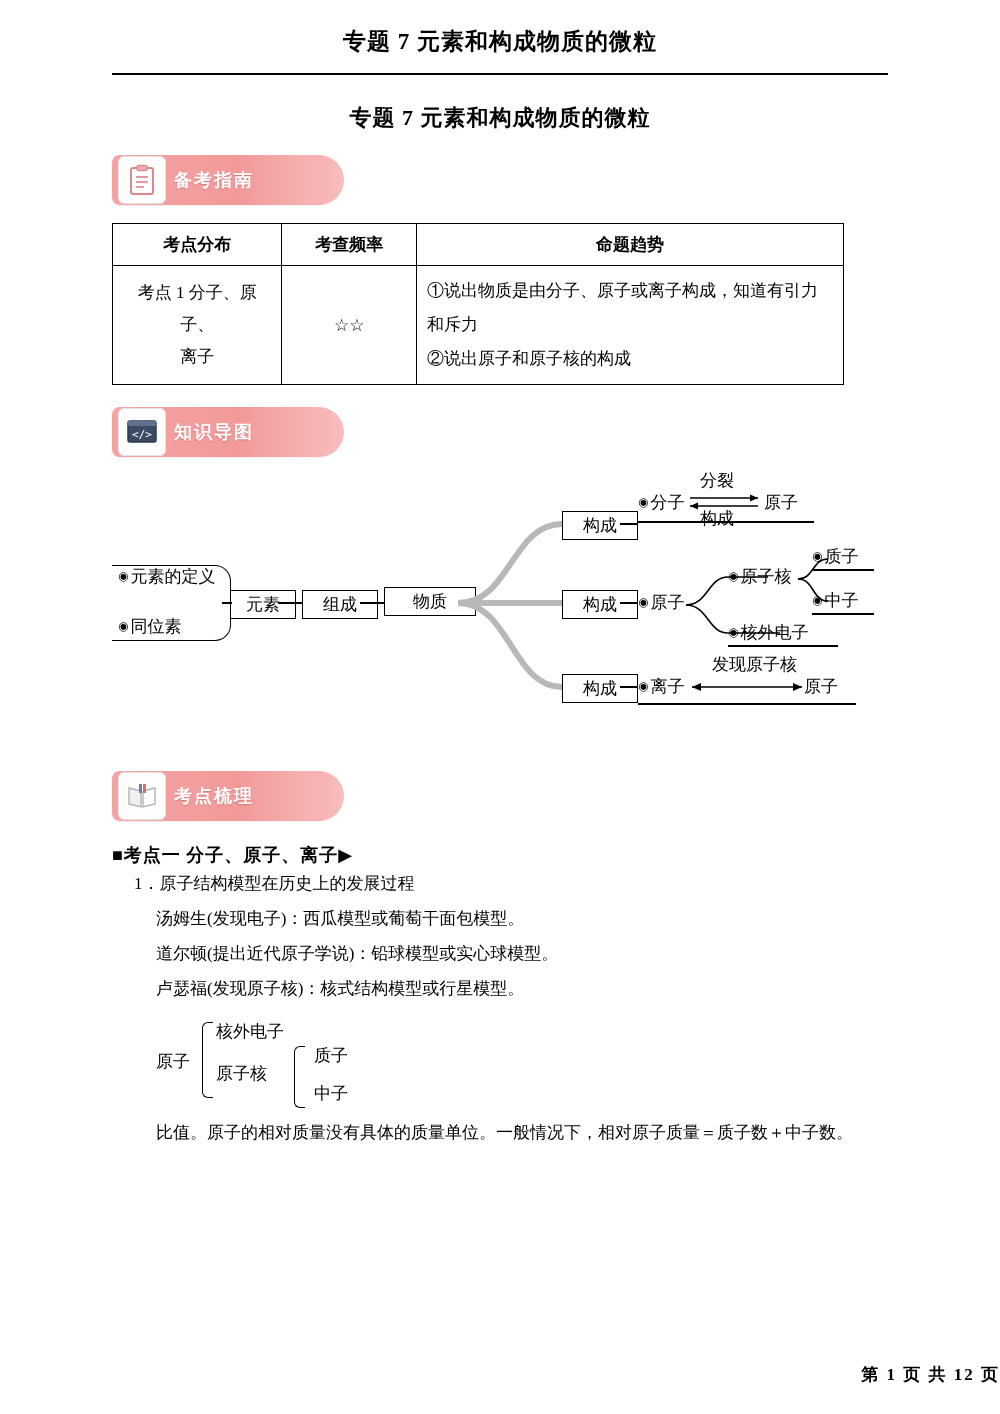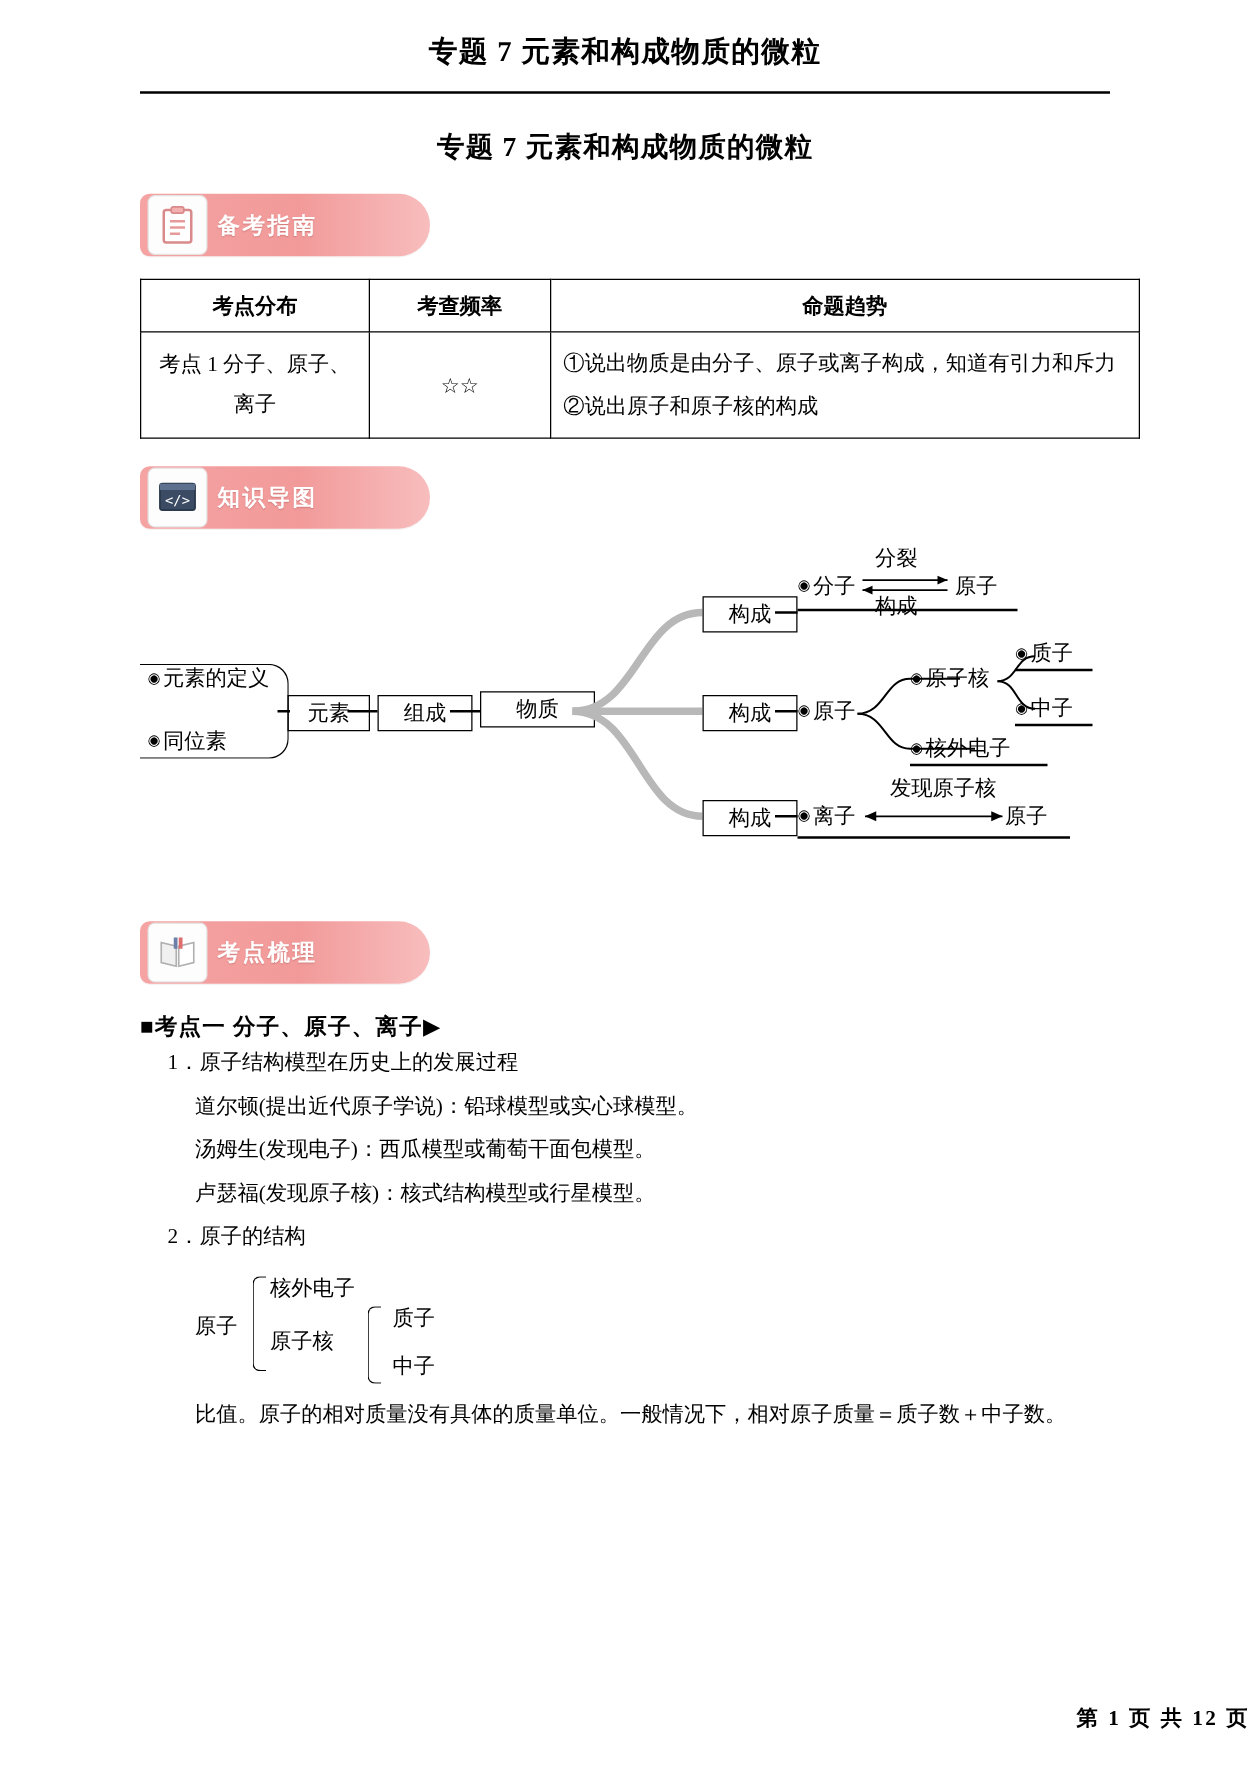--- a/index.html
+++ b/index.html
@@ -73,21 +73,21 @@
     font-size: 18px;
     font-weight: bold;
     color: #ffffff;
     letter-spacing: 2px;
     text-shadow: 0 1px 1px rgba(150,60,60,0.35);
   }
 
   
   table.exam-table {
     border-collapse: collapse;
-    width: 800px;
+    width: 732px;
     margin-top: 18px;
     font-size: 17px;
   }
   table.exam-table td, table.exam-table th {
     border: 1px solid #000;
     padding: 8px 10px;
     vertical-align: middle;
   }
   table.exam-table th {
     text-align: center;
@@ -326,25 +326,24 @@
         <rect x="13" y="2" width="3" height="9" fill="#6b7fa8"></rect>
         <rect x="17" y="2" width="3" height="9" fill="#e06d6d"></rect>
       </svg>
     </div>
     <div class="badge-text">考点梳理</div>
   </div>
 
   <div class="kp-head">■考点一   分子、原子、离子▶</div>
 
   <div class="hang">1．原子结构模型在历史上的发展过程</div>
+  <div class="para indent2">汤姆生(发现电子)：西瓜模型或葡萄干面包模型。</div>
   <div class="para indent2">道尔顿(提出近代原子学说)：铅球模型或实心球模型。</div>
-  <div class="para indent2">汤姆生(发现电子)：西瓜模型或葡萄干面包模型。</div>
   <div class="para indent2">卢瑟福(发现原子核)：核式结构模型或行星模型。</div>
 
-  <div class="hang">2．原子的结构</div>
 
   <div class="struct">
     <div class="lbl" style="left:44px; top:40px;">原子</div>
     <div class="brace" style="left:90px; top:12px; height:74px; border-radius:6px 0 0 6px;"></div>
     <div class="lbl" style="left:104px; top:10px;">核外电子</div>
     <div class="lbl" style="left:104px; top:52px;">原子核</div>
     <div class="brace" style="left:182px; top:36px; height:60px; border-radius:6px 0 0 6px;"></div>
     <div class="lbl" style="left:202px; top:34px;">质子</div>
     <div class="lbl" style="left:202px; top:72px;">中子</div>
   </div>

